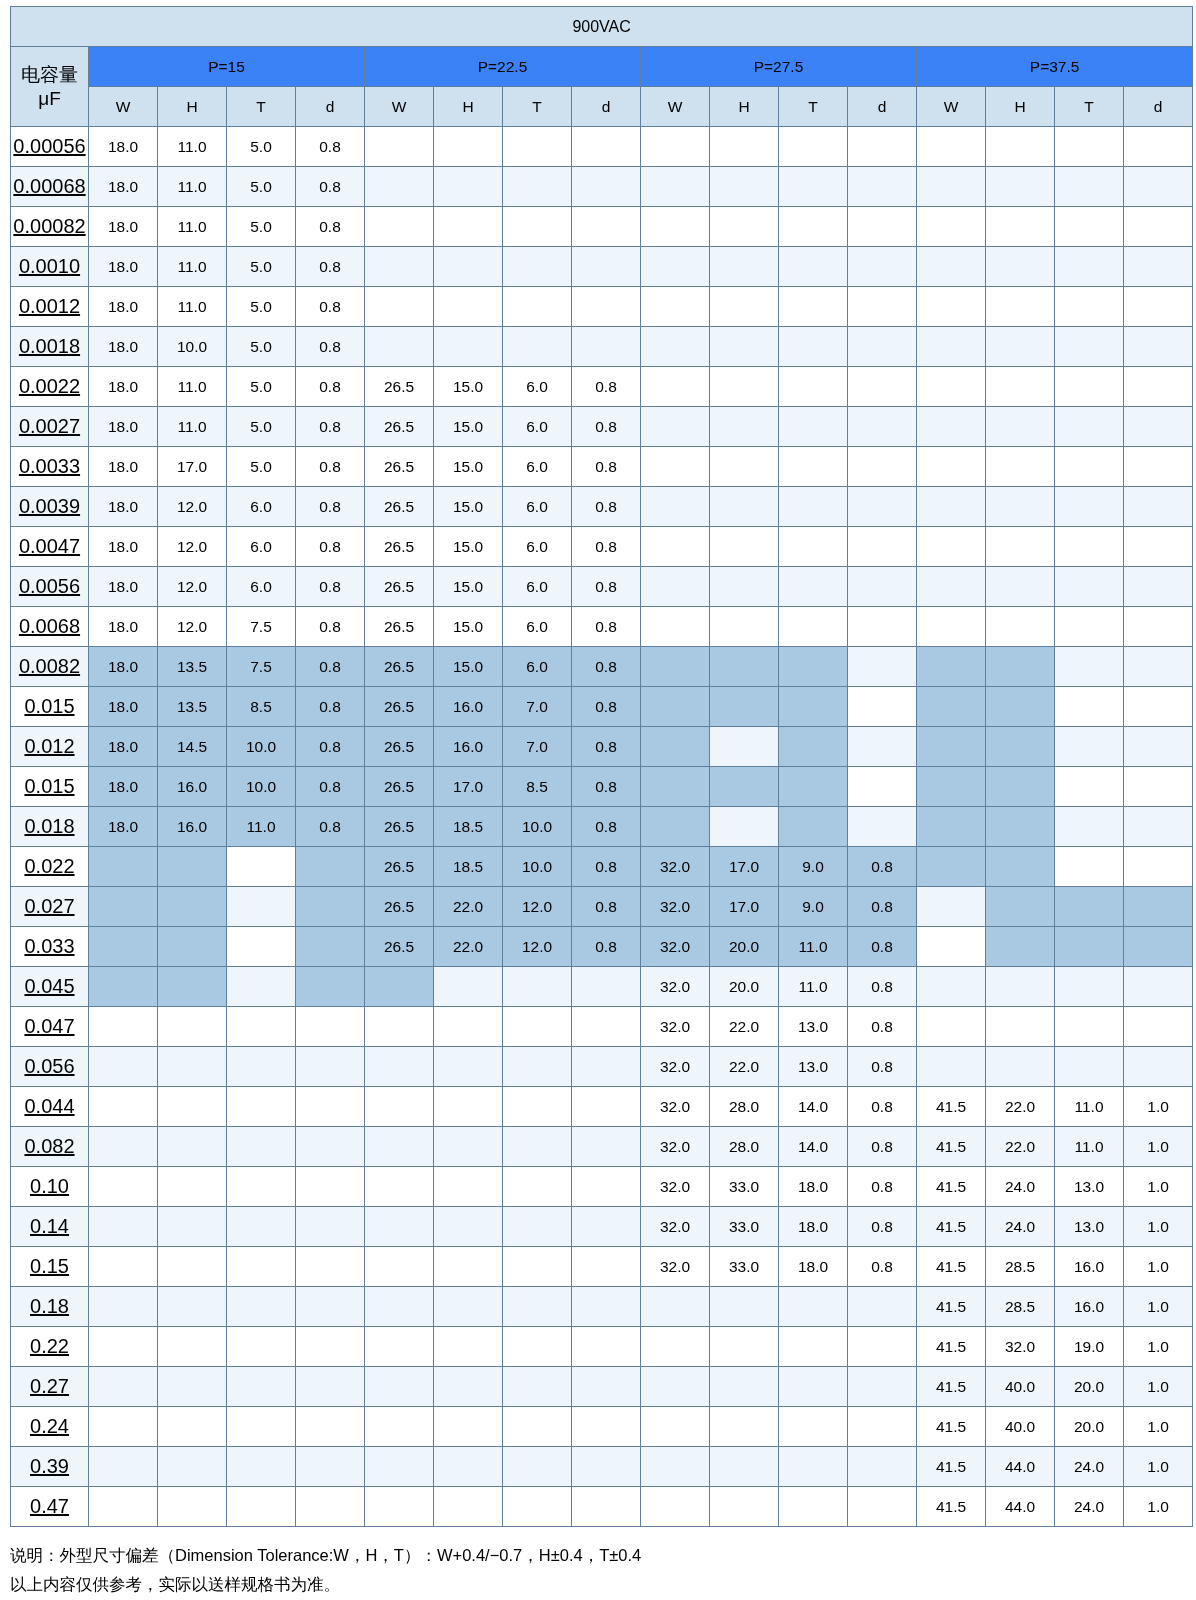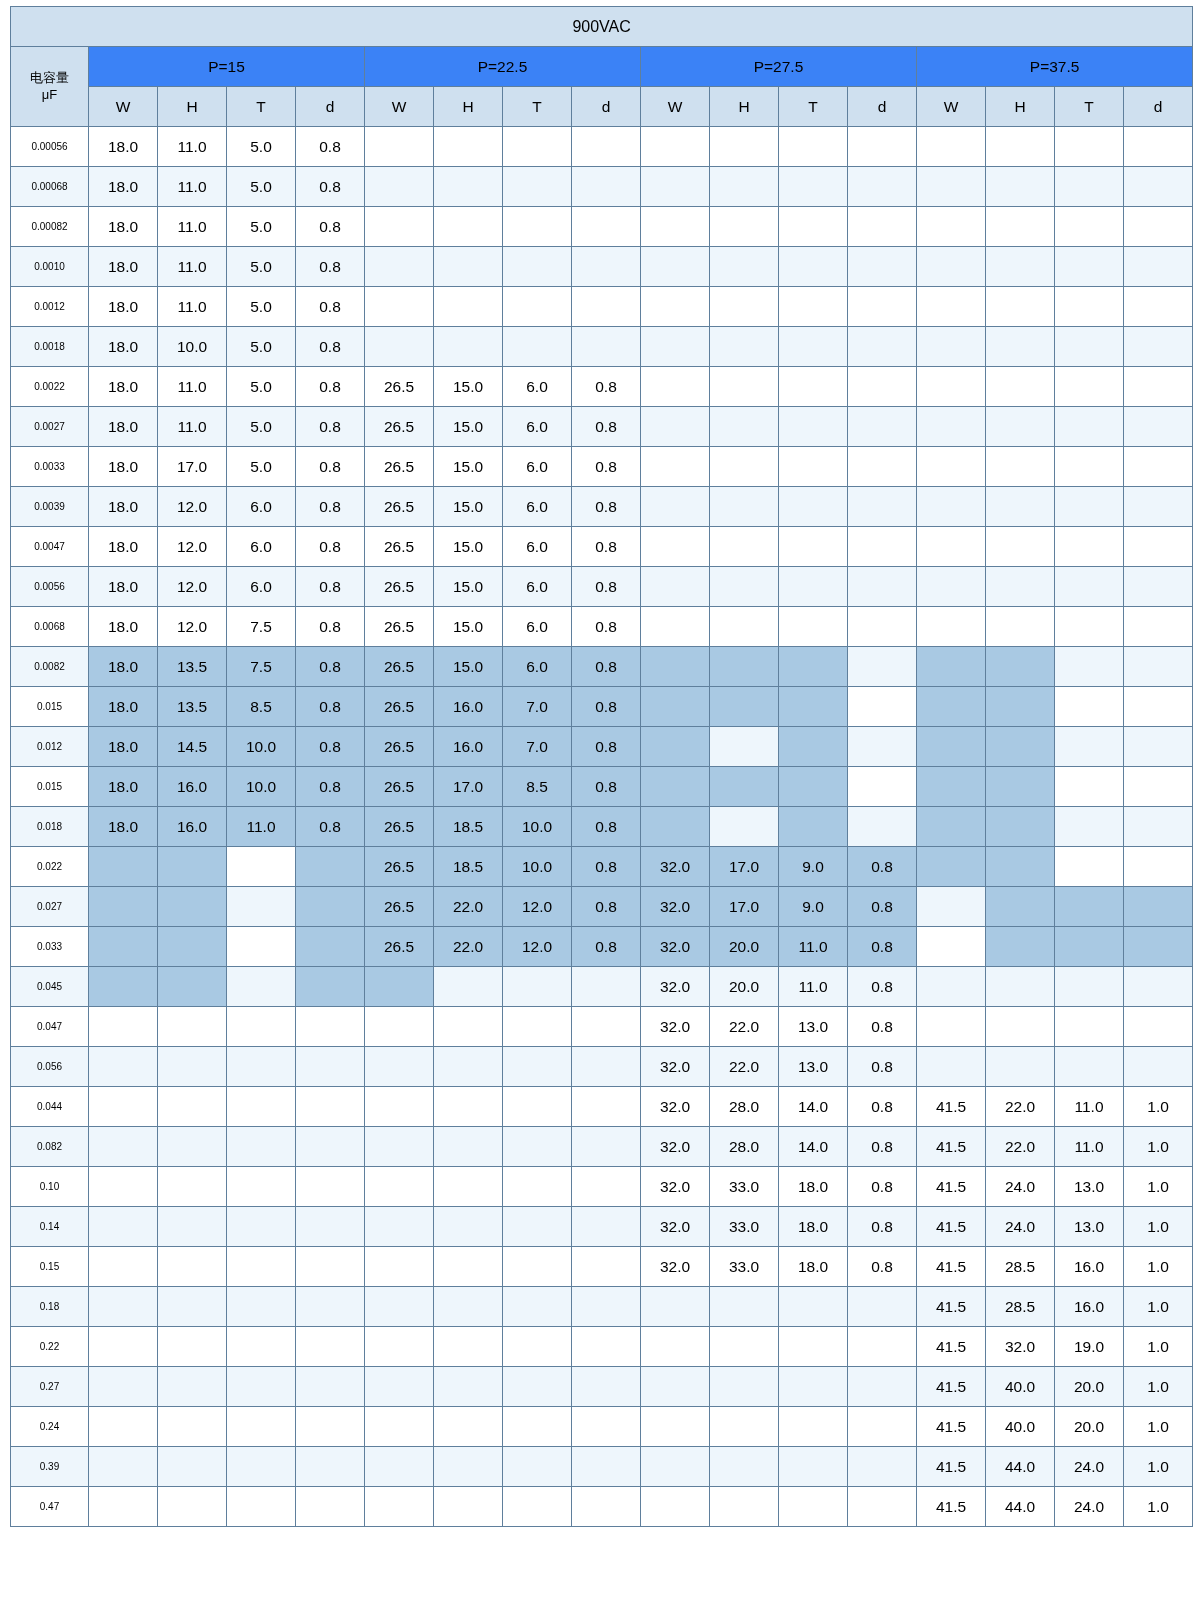--- a/index.html
+++ b/index.html
@@ -45,27 +45,28 @@
   }
   .sub-row th {
     background: #cfe0ef;
     font-weight: bold;
     font-size: 15.5px;
     height: 31px;
   }
   th.cap-head {
     background: #cfe0ef;
     font-weight: bold;
-    font-size: 13px;
+    font-size: 19px;
     line-height: 1.25;
   }
   td.cap {
     text-align: left;
     padding-left: 10px;
-    font-size: 10px;
+    font-size: 20px;
+    text-decoration: underline;
   }
   tbody tr.odd td {
     background: #ffffff;
   }
   tbody tr.even td {
     background: #eef6fc;
   }
   tbody tr td.hl,
   tbody tr.even td.hl,
   tbody tr.odd td.hl {
@@ -803,14 +804,18 @@
           <td></td>
           <td></td>
           <td>41.5</td>
           <td>44.0</td>
           <td>24.0</td>
           <td>1.0</td>
         </tr>
       </tbody>
   </table>
 
+  <div class="notes">
+    <div>说明：外型尺寸偏差（Dimension Tolerance:W，H，T）：W+0.4/−0.7，H±0.4，T±0.4</div>
+    <div>以上内容仅供参考，实际以送样规格书为准。</div>
+  </div>
 
 </div>
 
 </body></html>

